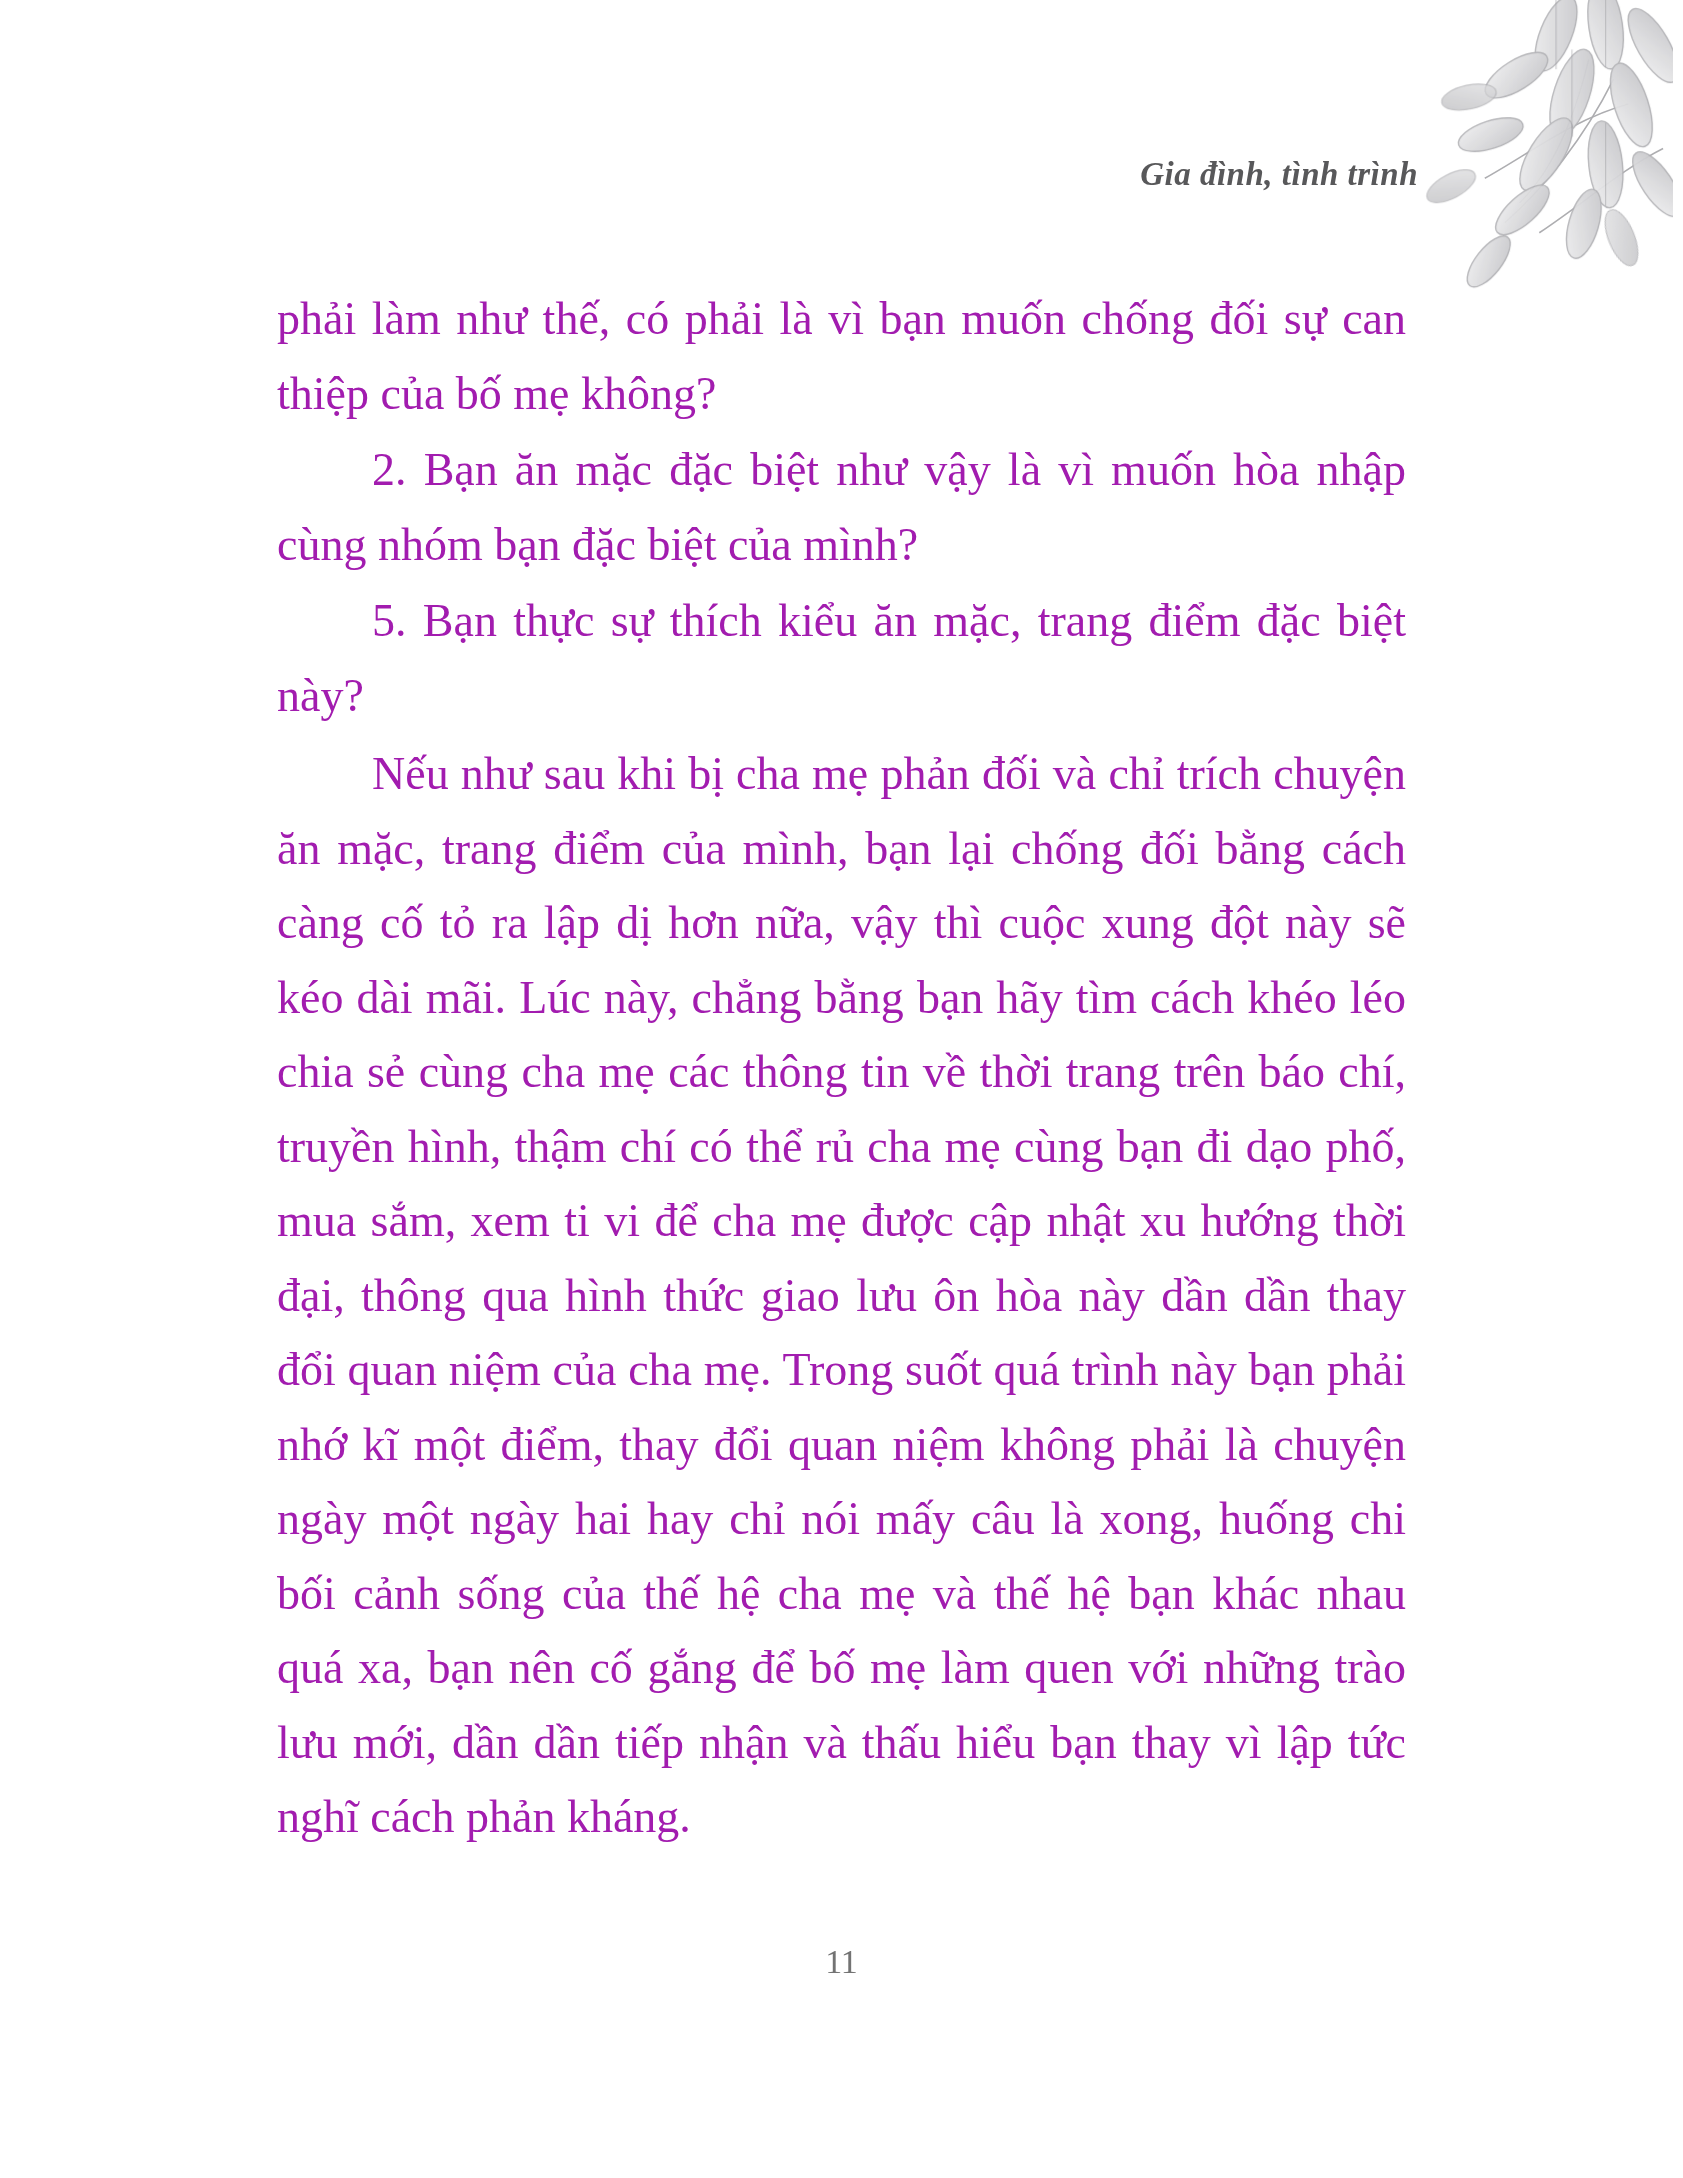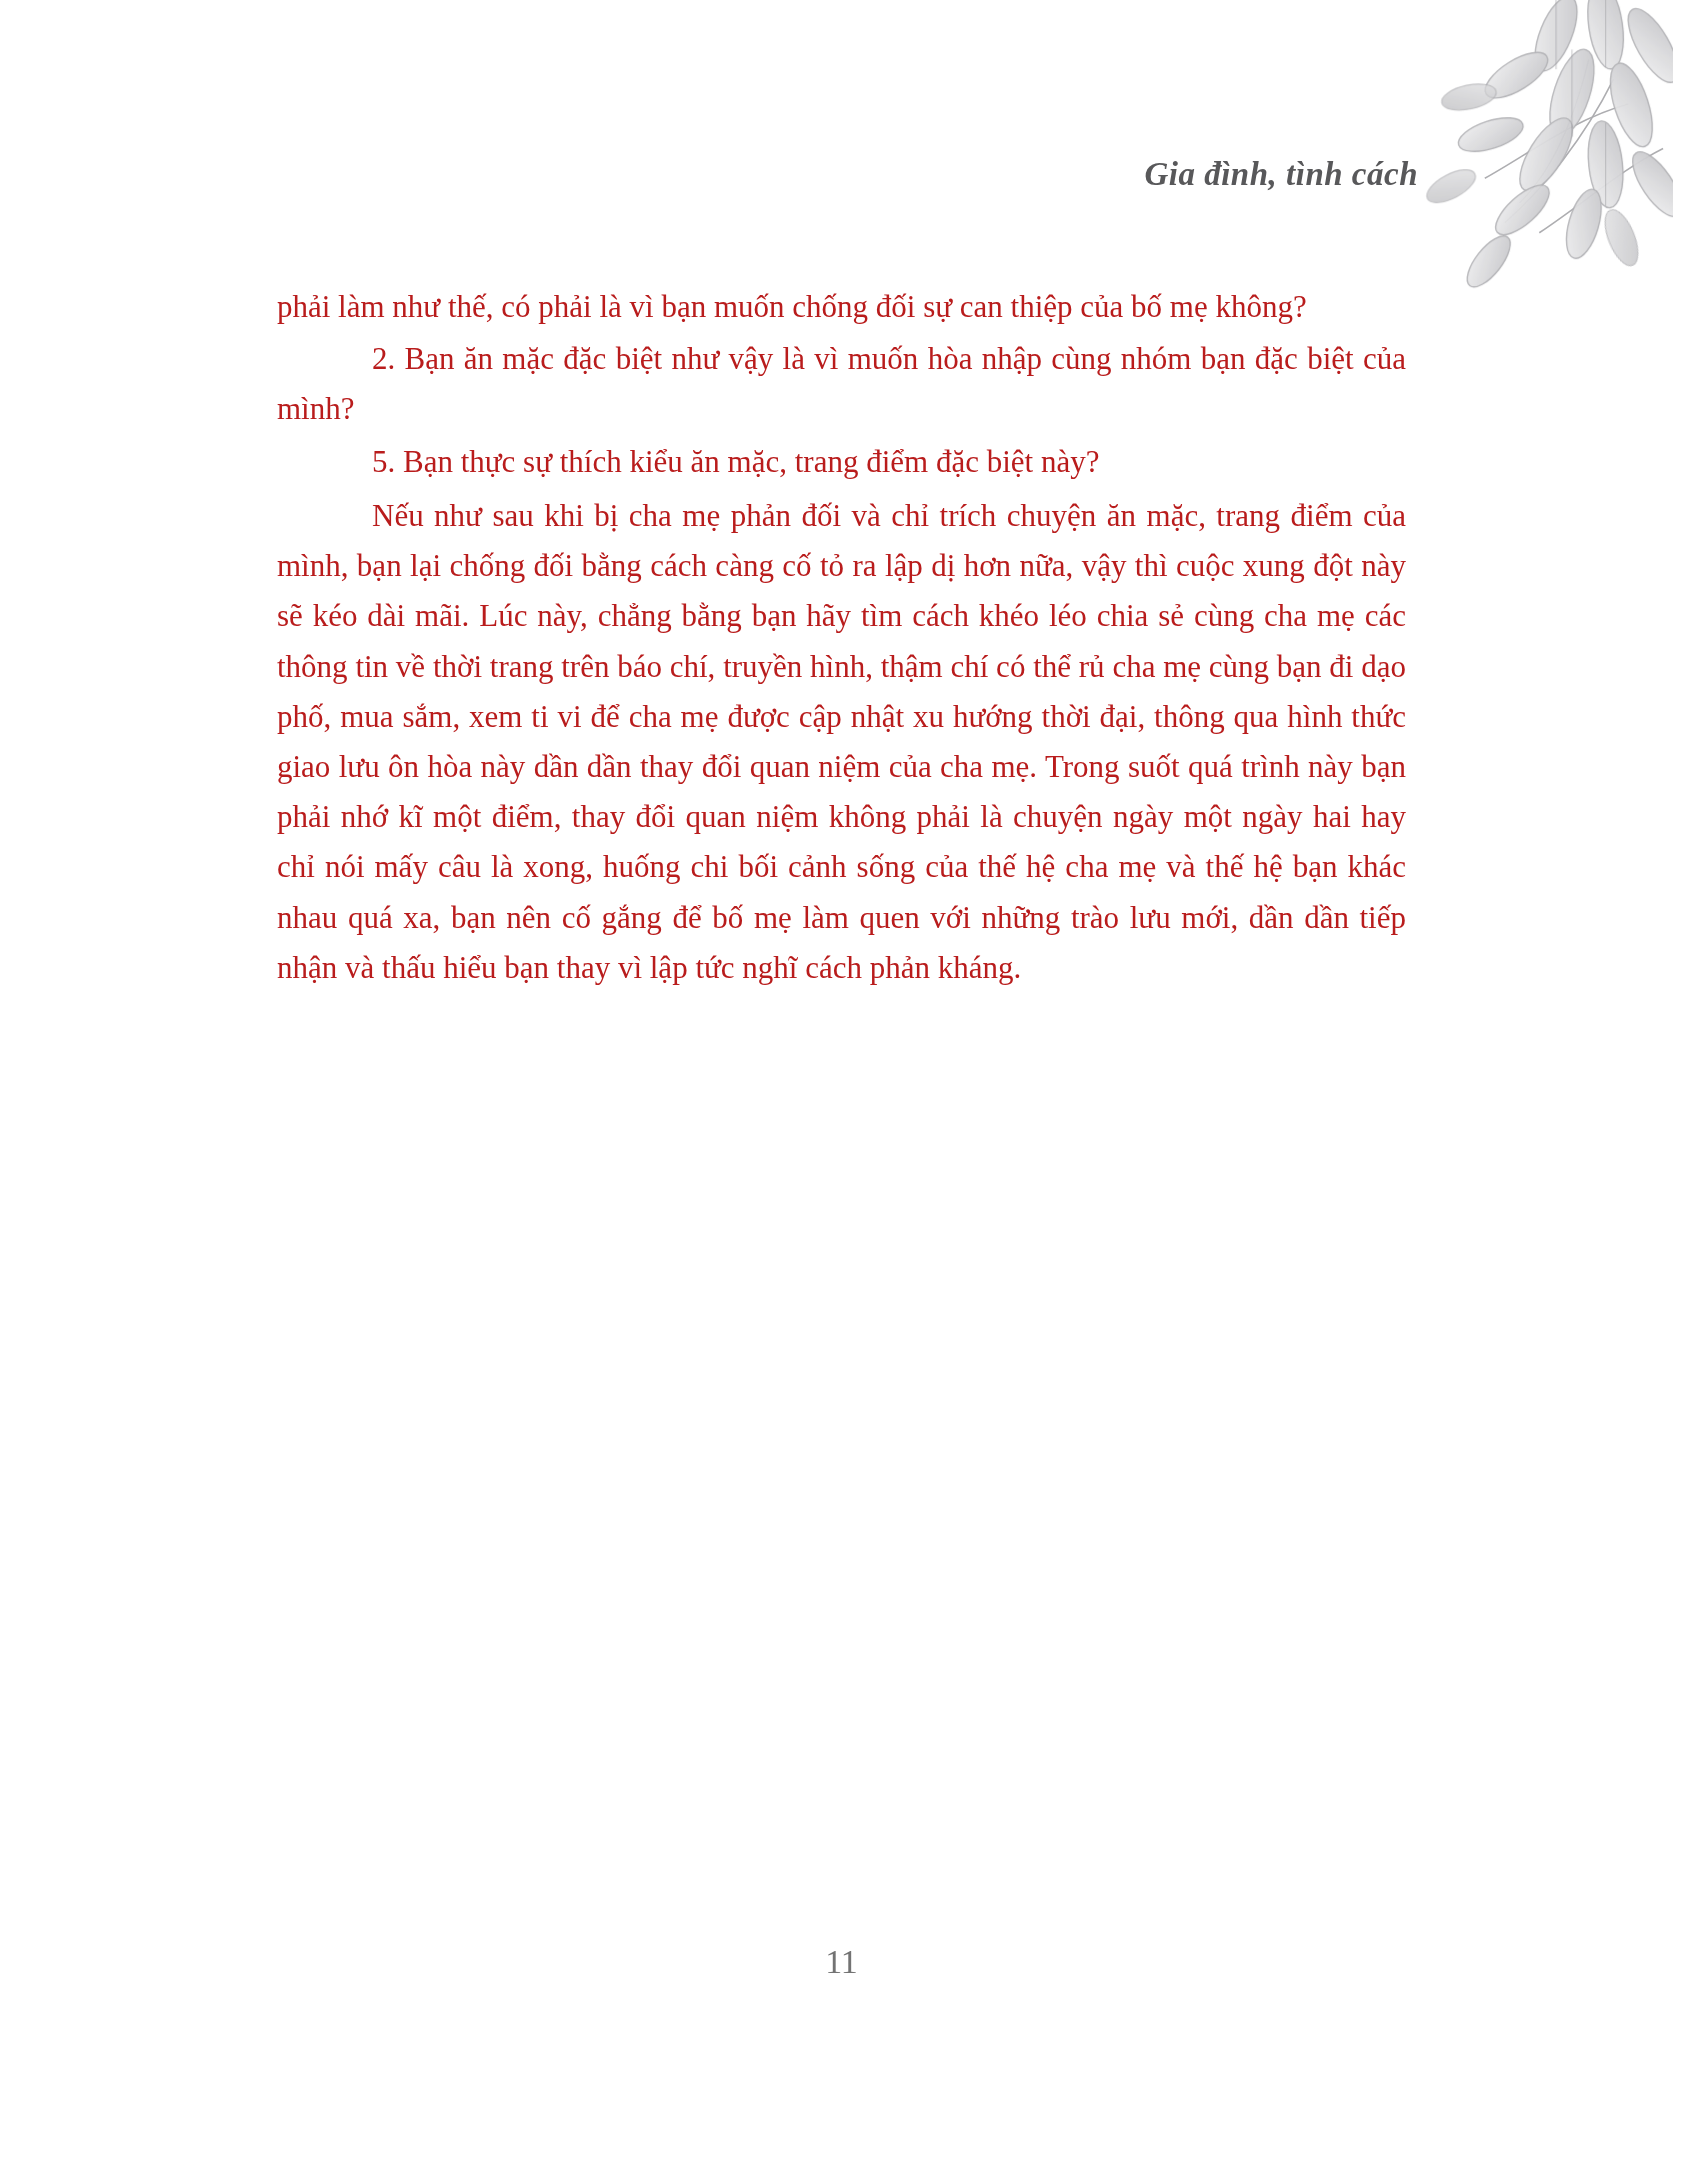--- a/index.html
+++ b/index.html
@@ -49,25 +49,25 @@
     color: #58585a;
     white-space: nowrap;
   }
 
   
   .content {
     position: absolute;
     top: 282px;
     left: 277px;
     width: 1129px;
-    font-size: 31px;
+    font-size: 46px;
     line-height: 1.62;
     text-align: justify;
     text-justify: inter-word;
-    color: #b91c1c;
+    color: #a21caf;
   }
   .content p {
     margin: 0 0 2px 0;
   }
   .content p.indent {
     text-indent: 95px;
   }
   .content p.noindent {
     text-indent: 0;
   }
@@ -134,21 +134,21 @@
           </g>
           <g stroke="#8e8e92" stroke-width="0.9" fill="none" opacity="0.7">
             <path d="M302 8 L302 80"></path>
             <path d="M352 -6 L352 78"></path>
             <path d="M318 60 L318 148"></path>
             <path d="M352 134 L352 218"></path>
           </g>
         </g>
       </svg>
     </div>
-    <div class="running-head">Gia đình, tình cách</div>
+    <div class="running-head">Gia đình, tình trình</div>
   </div>
 
   <div class="content">
     <p class="noindent">phải làm như thế, có phải là vì bạn muốn chống đối sự can thiệp của bố mẹ không?</p>
     <p class="indent">2. Bạn ăn mặc đặc biệt như vậy là vì muốn hòa nhập cùng nhóm bạn đặc biệt của mình?</p>
     <p class="indent">5. Bạn thực sự thích kiểu ăn mặc, trang điểm đặc biệt này?</p>
     <p class="indent gap">Nếu như sau khi bị cha mẹ phản đối và chỉ trích chuyện ăn mặc, trang điểm của mình, bạn lại chống đối bằng cách càng cố tỏ ra lập dị hơn nữa, vậy thì cuộc xung đột này sẽ kéo dài mãi. Lúc này, chẳng bằng bạn hãy tìm cách khéo léo chia sẻ cùng cha mẹ các thông tin về thời trang trên báo chí, truyền hình, thậm chí có thể rủ cha mẹ cùng bạn đi dạo phố, mua sắm, xem ti vi để cha mẹ được cập nhật xu hướng thời đại, thông qua hình thức giao lưu ôn hòa này dần dần thay đổi quan niệm của cha mẹ. Trong suốt quá trình này bạn phải nhớ kĩ một điểm, thay đổi quan niệm không phải là chuyện ngày một ngày hai hay chỉ nói mấy câu là xong, huống chi bối cảnh sống của thế hệ cha mẹ và thế hệ bạn khác nhau quá xa, bạn nên cố gắng để bố mẹ làm quen với những trào lưu mới, dần dần tiếp nhận và thấu hiểu bạn thay vì lập tức nghĩ cách phản kháng.</p>
   </div>
 
   <div class="folio">11</div>

